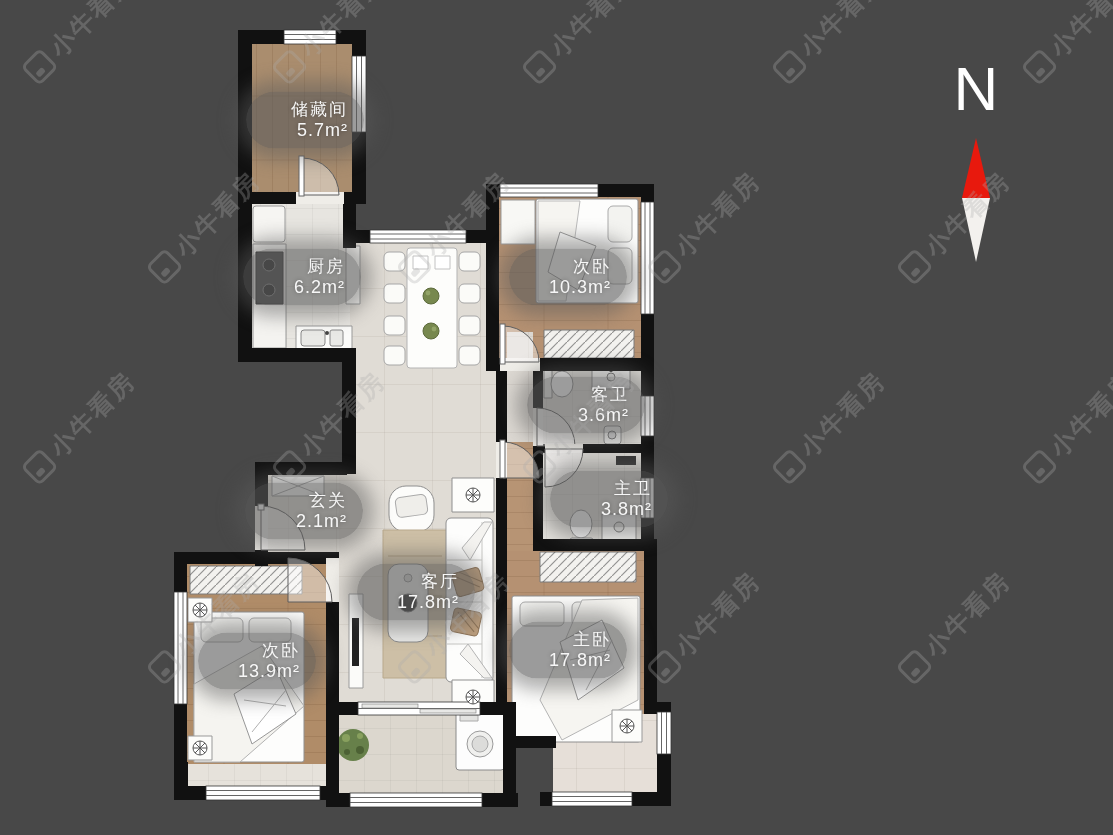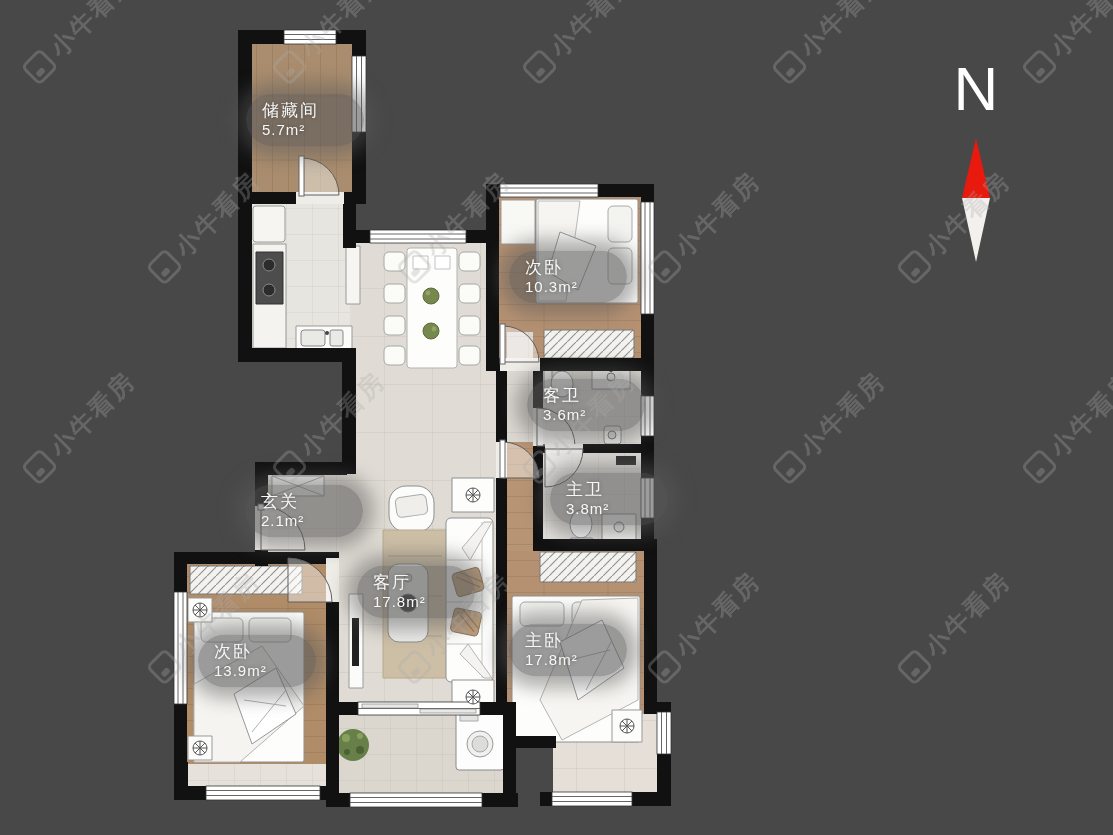--- a/index.html
+++ b/index.html
@@ -18,24 +18,24 @@
     pointer-events:none;z-index:6;
   }
   .wm-logo{width:21px;height:21px;border:3px solid currentColor;border-radius:6px;position:relative;flex:0 0 auto;}
   .wm-logo::after{content:"";position:absolute;left:3px;bottom:3px;width:9px;height:6px;background:currentColor;border-radius:2px;}
   
   .pill{
     position:absolute;z-index:5;transform:translate(-50%,-50%);
     min-width:86px;padding:7px 16px;border-radius:44px;
     background:rgba(90,90,90,0.60);
     box-shadow:0 0 18px 11px rgba(90,90,90,0.48);
-    color:#f7f7f7;text-align:left;pointer-events:none;
+    color:#f7f7f7;text-align:right;pointer-events:none;
   }
   .pill-name{font-size:17px;letter-spacing:2px;line-height:1.25;text-shadow:0 0 4px rgba(0,0,0,.35);}
-  .pill-area{font-size:15px;letter-spacing:1px;line-height:1.2;text-shadow:0 0 4px rgba(0,0,0,.35);}
+  .pill-area{font-size:18px;letter-spacing:1px;line-height:1.2;text-shadow:0 0 4px rgba(0,0,0,.35);}
   
   .compass{position:absolute;left:944px;top:58px;width:64px;z-index:5;text-align:center;}
   .compass-n{color:#ffffff;font-size:62px;line-height:1;font-weight:400;}
   .needle{margin-top:18px;}
   .needle-top{width:0;height:0;margin:0 auto;border-left:14px solid transparent;border-right:14px solid transparent;border-bottom:60px solid #e8190d;}
   .needle-bottom{width:0;height:0;margin:0 auto;border-left:14px solid transparent;border-right:14px solid transparent;border-top:64px solid #f3f1ee;}
 </style>
 </head>
 <body>
 
@@ -533,20 +533,24 @@
     </div>
   <div class="wm" style="left:905px;top:660px">
       <span class="wm-logo"></span>
       <span class="wm-text">小牛看房</span>
     </div>
 
   <div class="pill" style="left:305px;top:120px">
     <div class="pill-name">储藏间</div>
     <div class="pill-area">5.7m²</div>
   </div>
+  <div class="pill" style="left:302px;top:277px">
+    <div class="pill-name">厨房</div>
+    <div class="pill-area">6.2m²</div>
+  </div>
   <div class="pill" style="left:568px;top:277px">
     <div class="pill-name">次卧</div>
     <div class="pill-area">10.3m²</div>
   </div>
   <div class="pill" style="left:586px;top:405px">
     <div class="pill-name">客卫</div>
     <div class="pill-area">3.6m²</div>
   </div>
   <div class="pill" style="left:609px;top:499px">
     <div class="pill-name">主卫</div>

